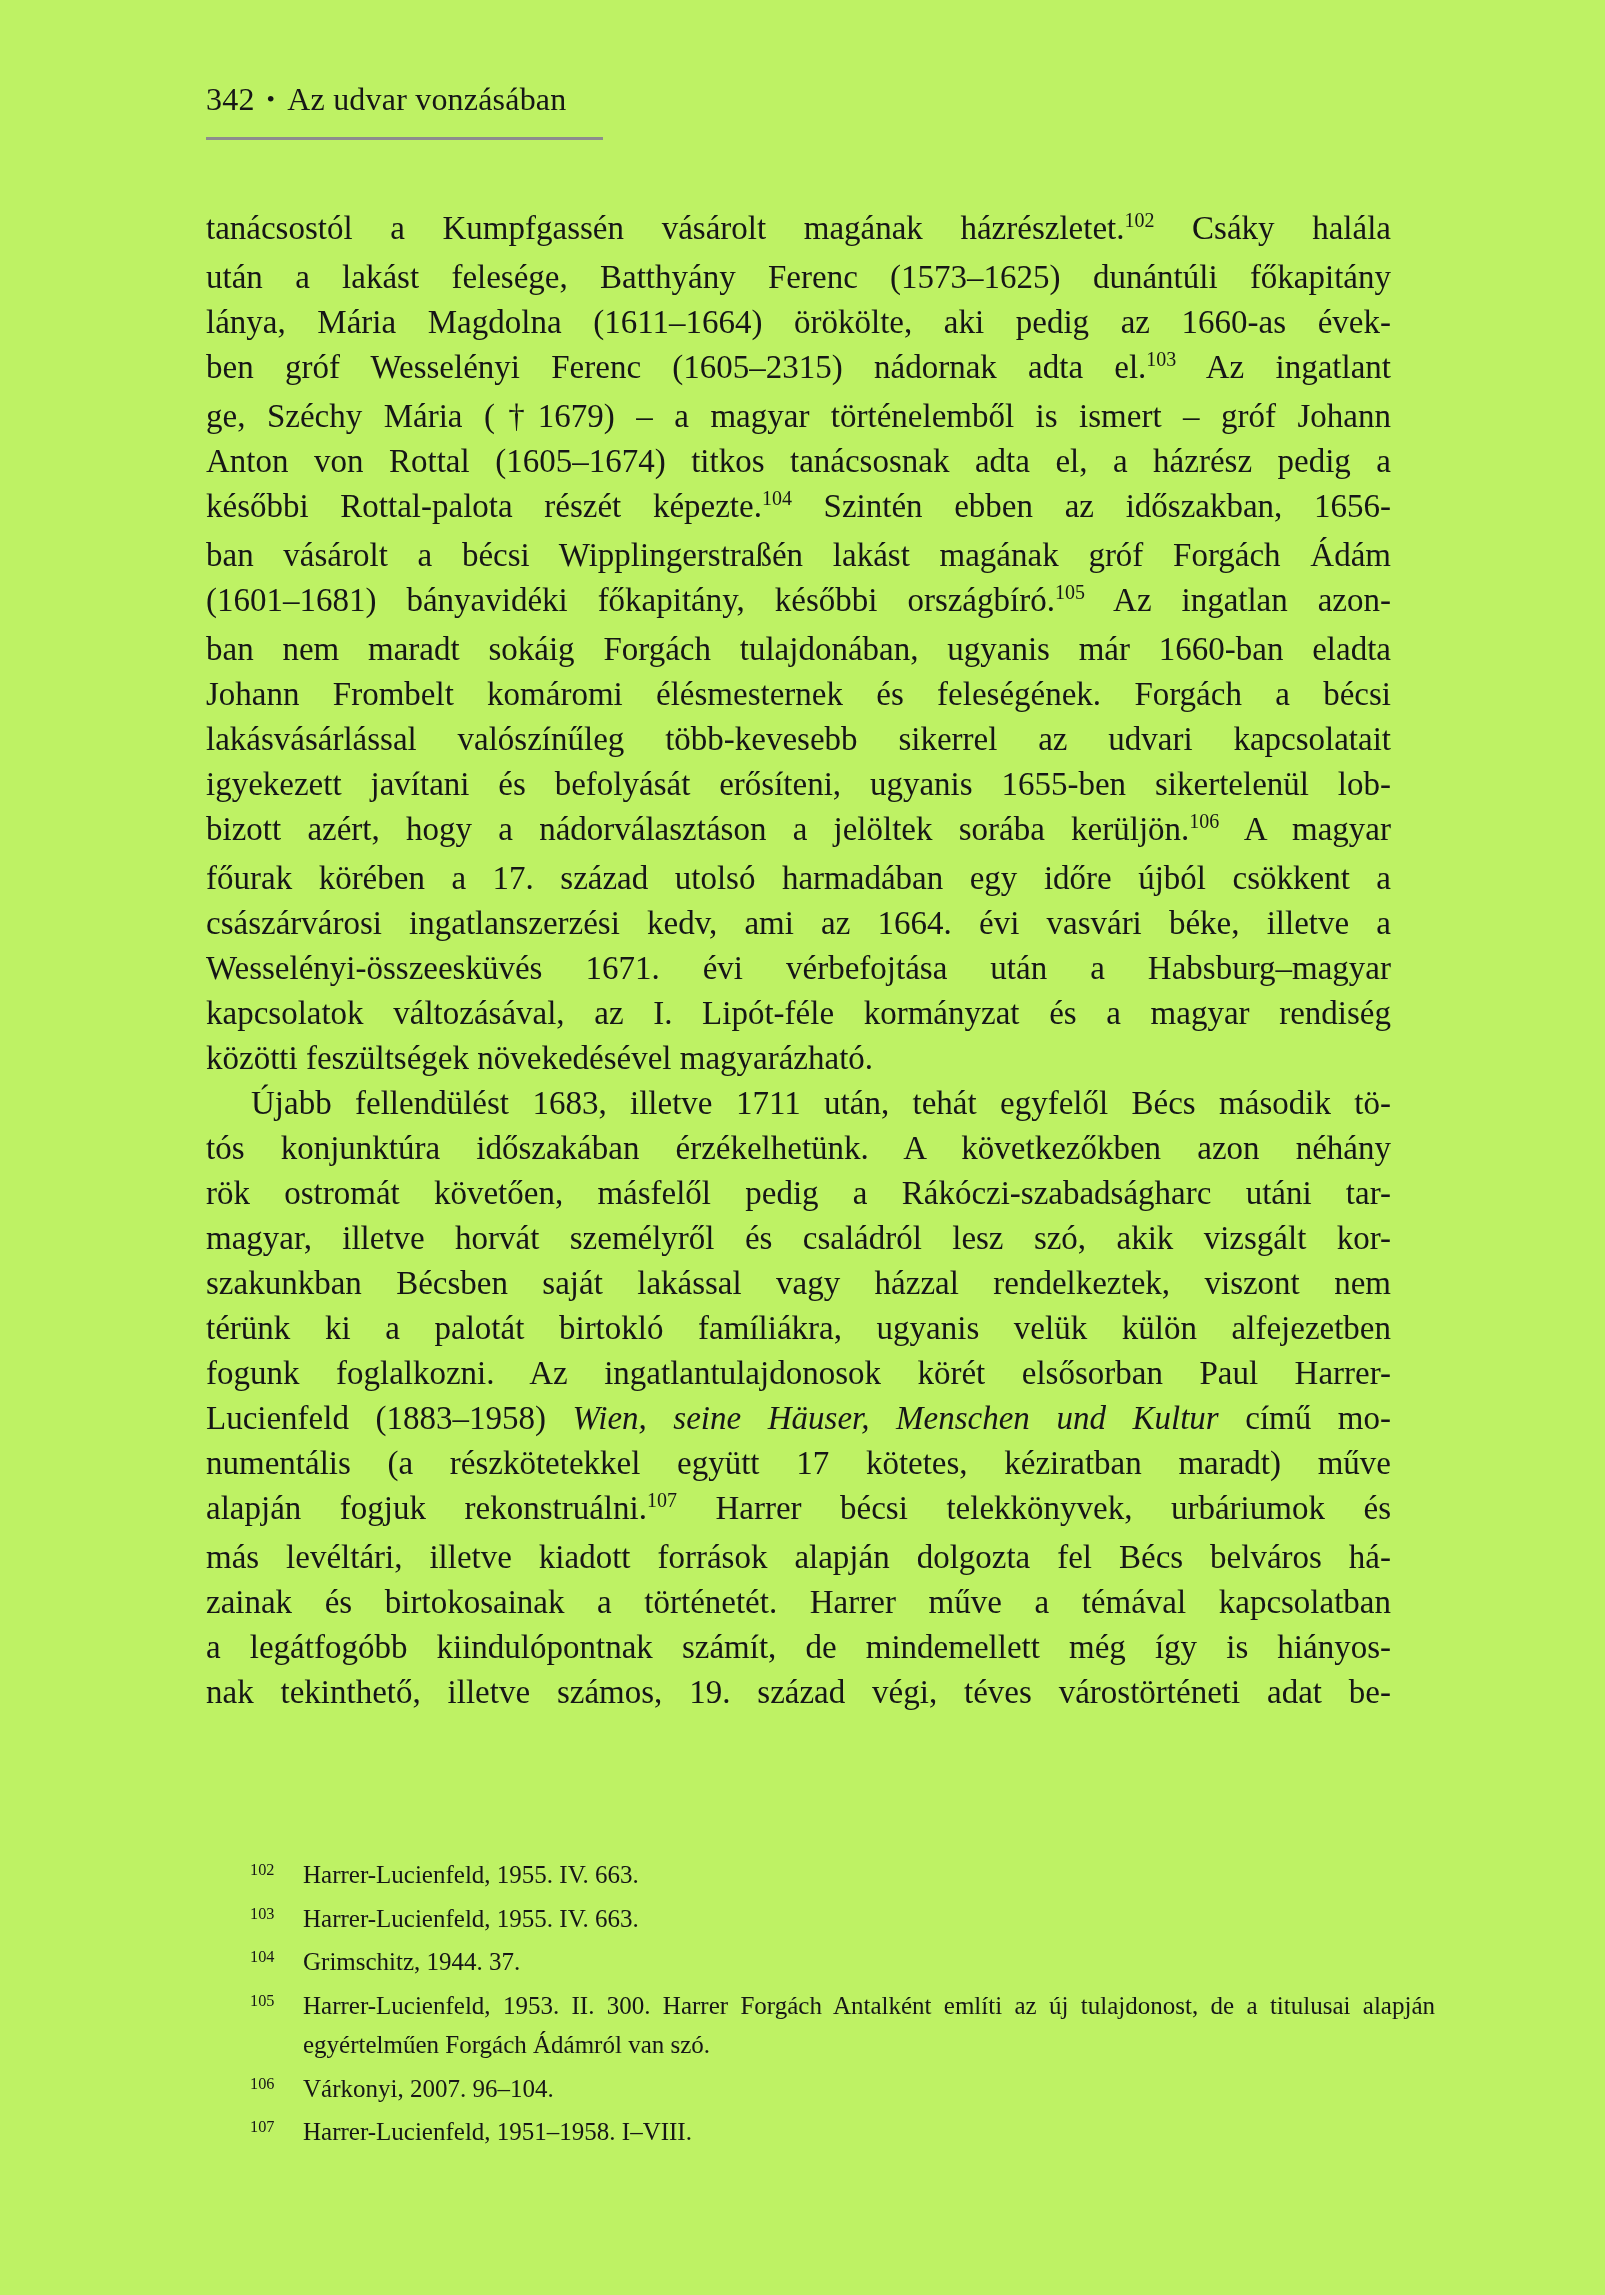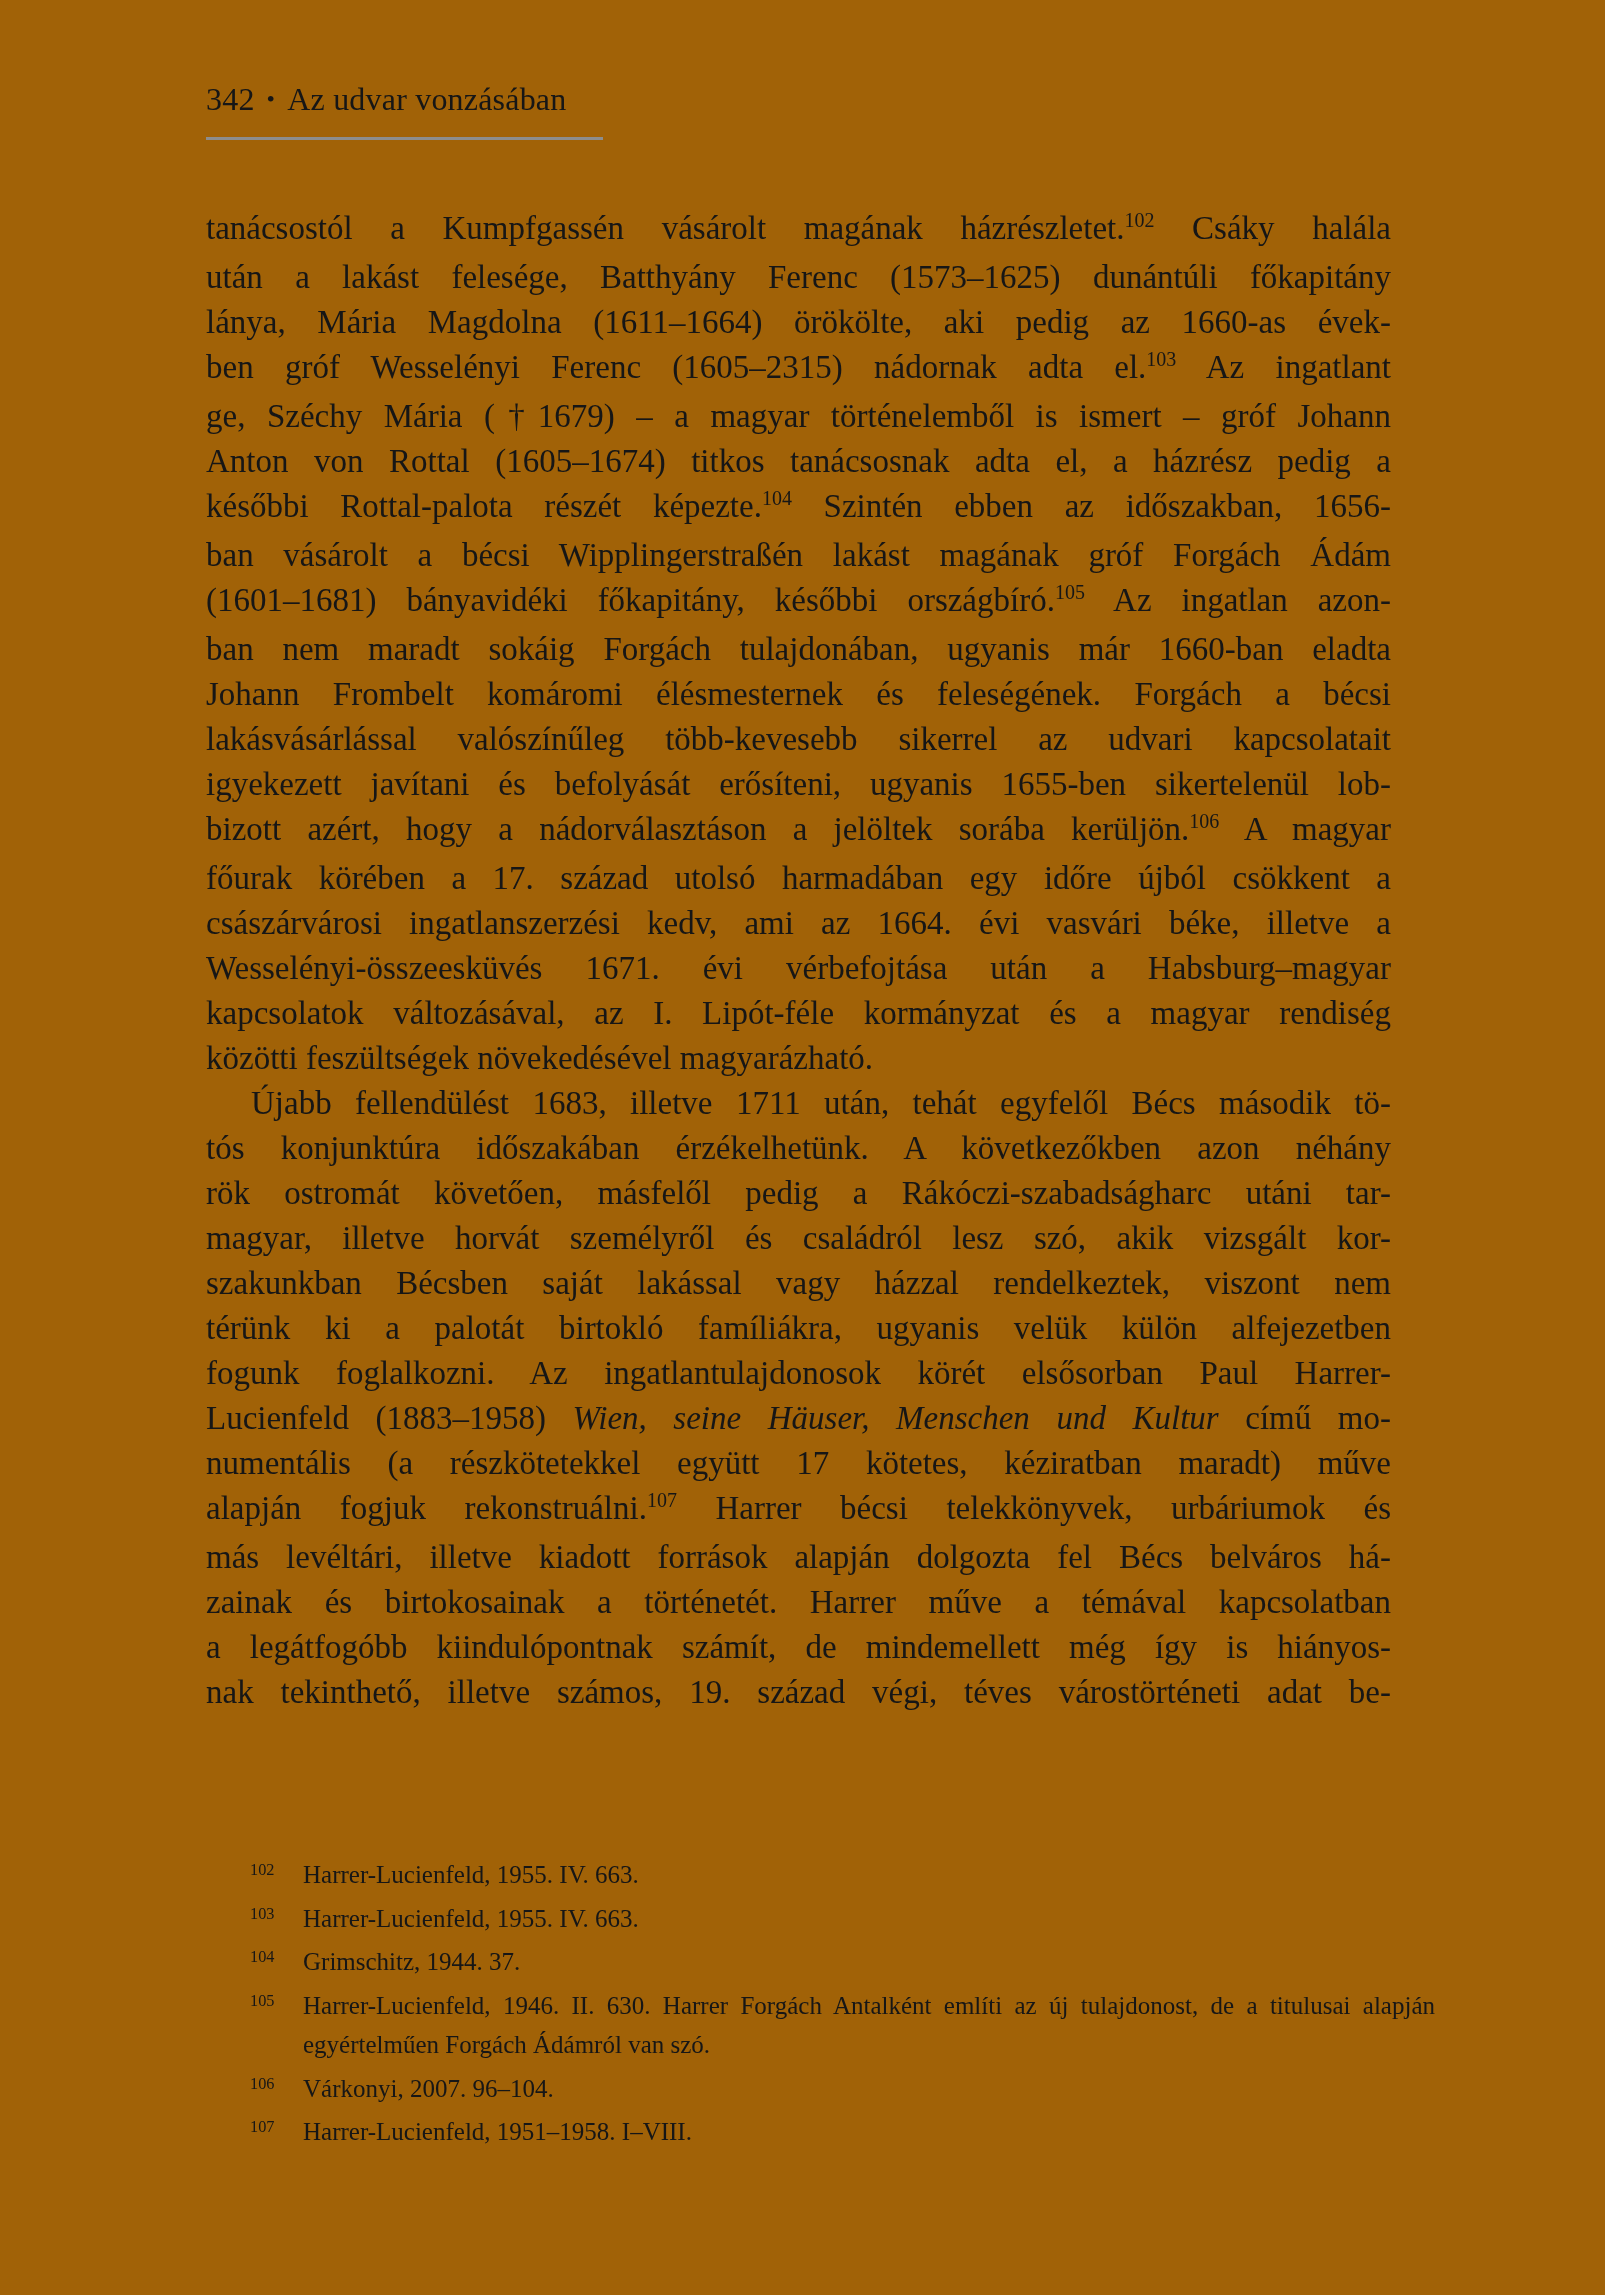--- a/index.html
+++ b/index.html
@@ -1,20 +1,20 @@
 <!DOCTYPE html>
 <html style="font-size:13.8px"><head>
 <meta charset="utf-8">
 <style>
   html, body { margin: 0; padding: 0; background: #ffffff; }
   .page {
     position: relative;
     width: 1605px;
     height: 2295px;
-    background: #a16207;
+    background: #bef264;
     font-family: "Liberation Serif", "DejaVu Serif", serif;
     color: #161616;
     overflow: hidden;
   }
   .header {
     position: absolute;
     left: 206px;
     top: 81px;
     font-size: 32px;
     white-space: nowrap;
@@ -121,18 +121,18 @@
         <div class="line"><span class="seg-normal">zainak és birtokosainak a történetét. Harrer műve a témával kapcsolatban</span></div>
         <div class="line"><span class="seg-normal">a legátfogóbb kiindulópontnak számít, de mindemellett még így is hiányos-</span></div>
         <div class="line"><span class="seg-normal">nak tekinthető, illetve számos, 19. század végi, téves várostörténeti adat be-</span></div>
       </div>
     </div>
 
   <div class="footnotes">
       <div class="footnote"><span class="fn-num">102</span><span class="fn-text">Harrer-Lucienfeld, 1955. IV. 663.</span></div>
       <div class="footnote"><span class="fn-num">103</span><span class="fn-text">Harrer-Lucienfeld, 1955. IV. 663.</span></div>
       <div class="footnote"><span class="fn-num">104</span><span class="fn-text">Grimschitz, 1944. 37.</span></div>
-      <div class="footnote"><span class="fn-num">105</span><span class="fn-text">Harrer-Lucienfeld, 1946. II. 630. Harrer Forgách Antalként említi az új tulajdonost, de a titulusai alapján egyértelműen Forgách Ádámról van szó.</span></div>
+      <div class="footnote"><span class="fn-num">105</span><span class="fn-text">Harrer-Lucienfeld, 1953. II. 300. Harrer Forgách Antalként említi az új tulajdonost, de a titulusai alapján egyértelműen Forgách Ádámról van szó.</span></div>
       <div class="footnote"><span class="fn-num">106</span><span class="fn-text">Várkonyi, 2007. 96–104.</span></div>
       <div class="footnote"><span class="fn-num">107</span><span class="fn-text">Harrer-Lucienfeld, 1951–1958. I–VIII.</span></div>
     </div>
 </div>
 
 
 </body></html>

